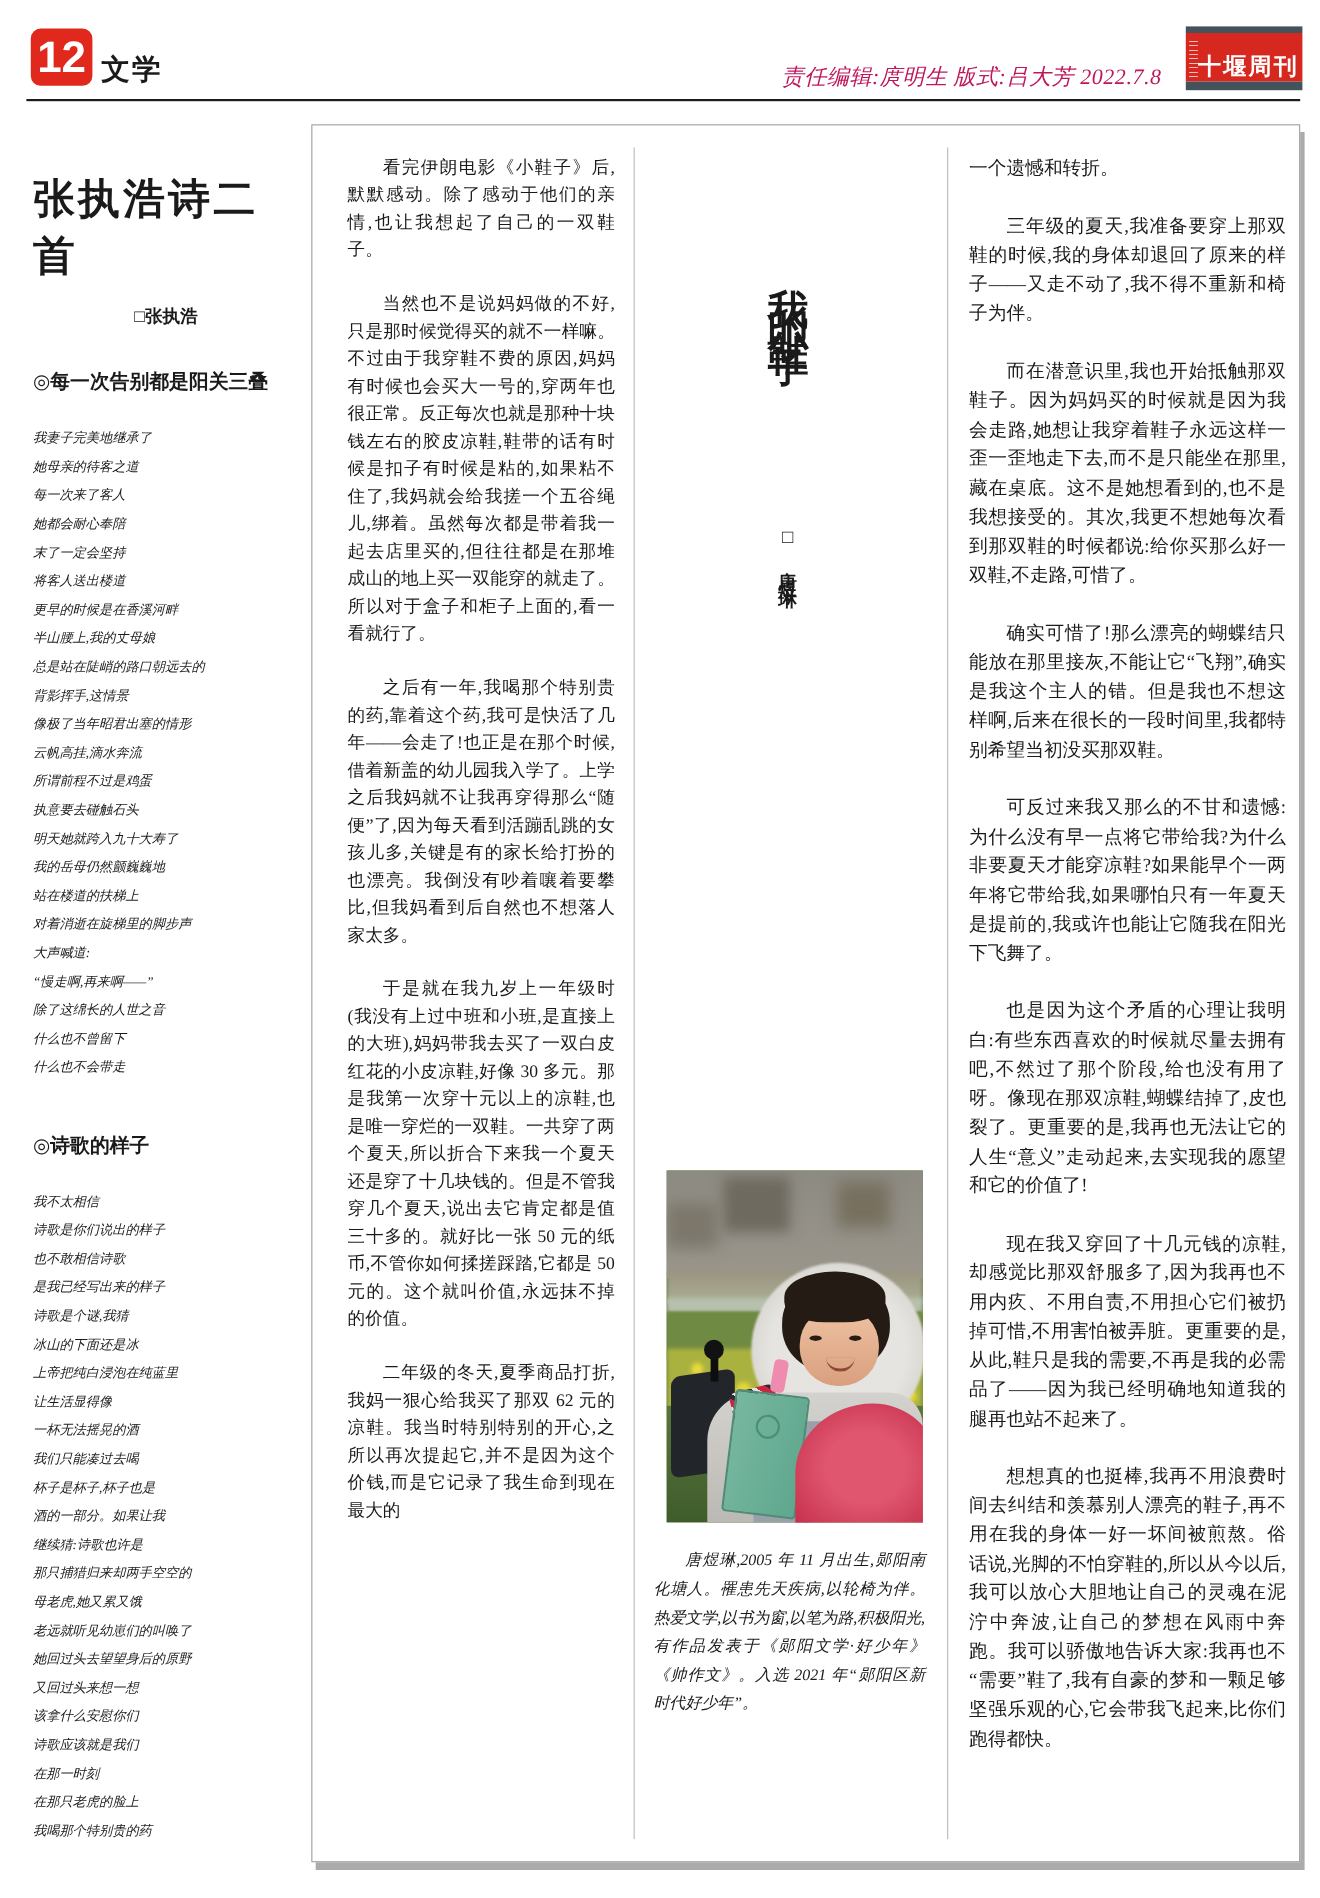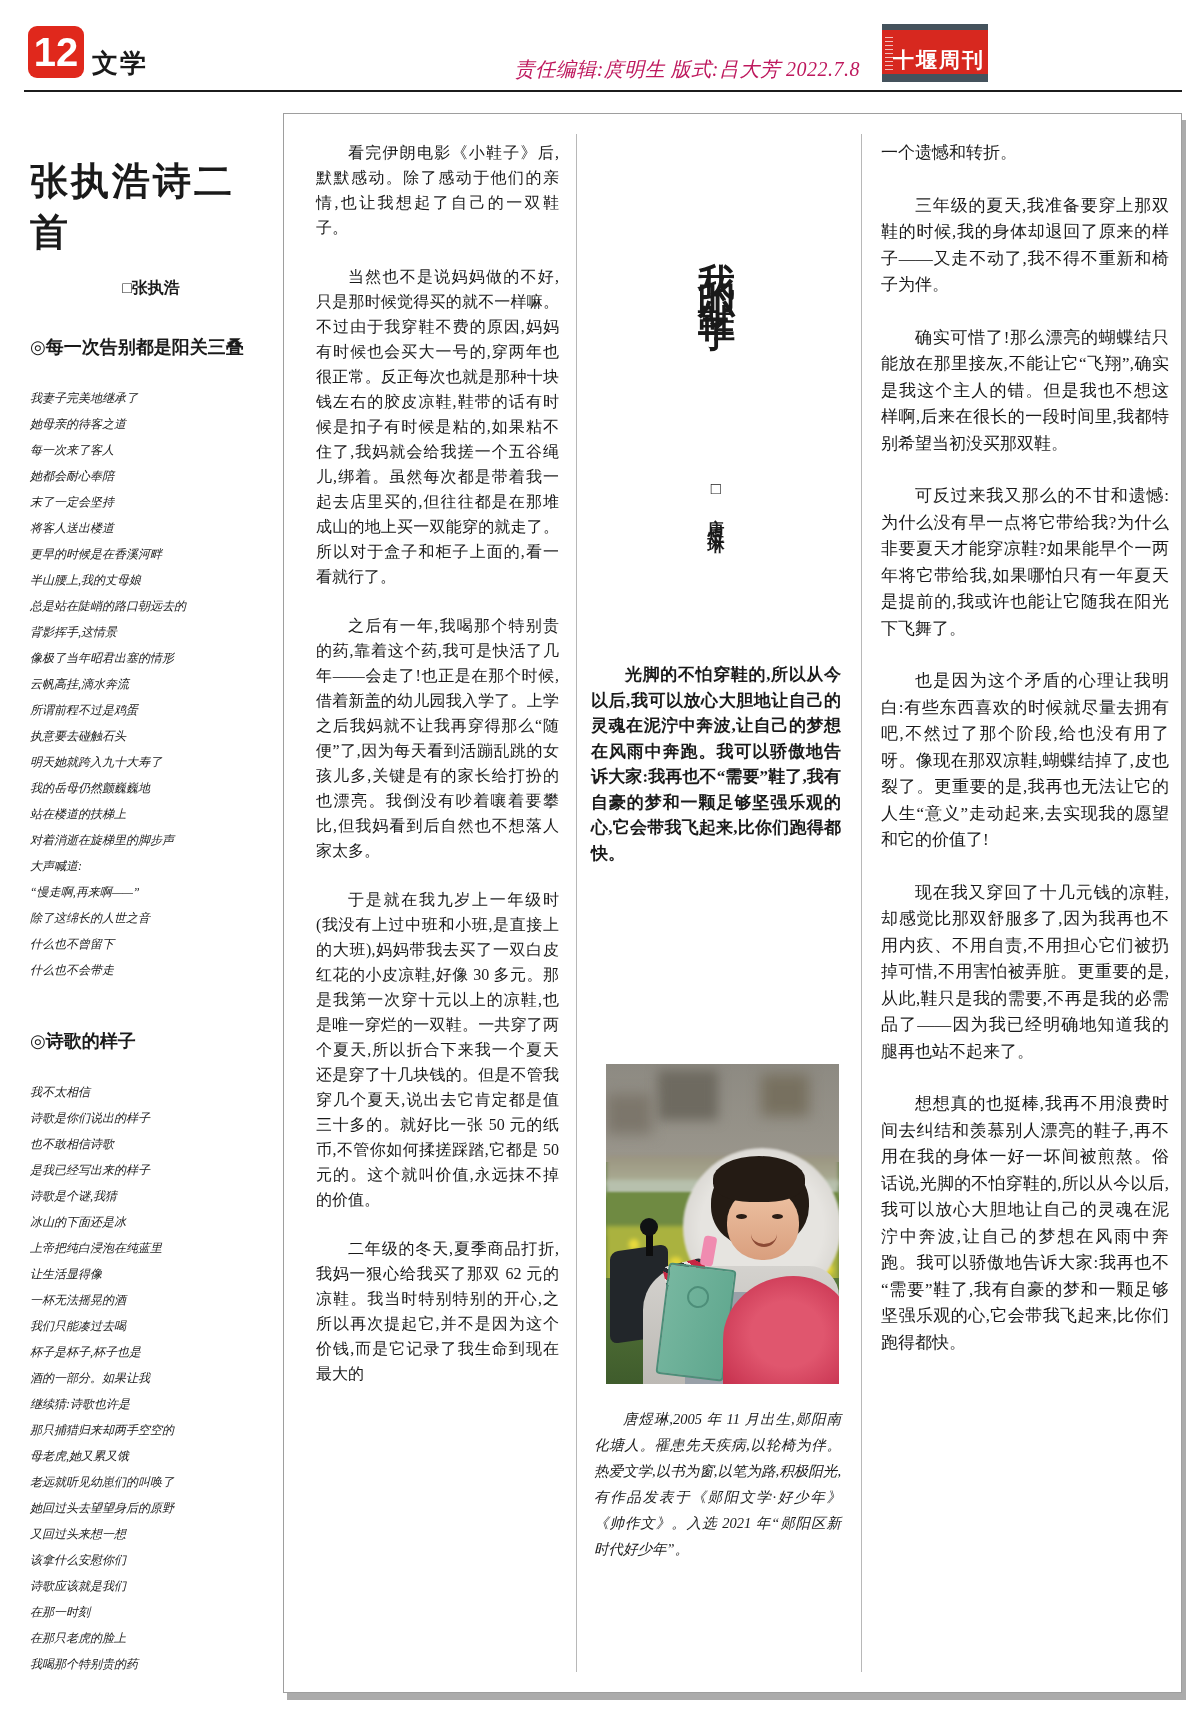--- a/index.html
+++ b/index.html
@@ -5,21 +5,21 @@
   :root{
     --serif:"Liberation Serif","DejaVu Serif",serif;
     --sans:"Liberation Sans","DejaVu Sans",sans-serif;
   }
   *{margin:0;padding:0;box-sizing:border-box;}
   html,body{width:1200px;}
   body{position:relative;width:1200px;height:1725px;background:#ffffff;color:#1a1a1a;
        font-family:var(--serif);overflow:hidden;}
 
   
-  .header{position:absolute;top:24px;left:28px;width:960px;height:64px;}
+  .header{position:absolute;top:24px;left:28px;width:1156px;height:64px;}
   .page-num{position:absolute;left:0;top:2px;width:56px;height:52px;background:#e0281c;
             border-radius:9px;color:#fff;font-family:var(--sans);font-weight:bold;
             font-size:40px;display:flex;align-items:center;justify-content:center;}
   .section-label{position:absolute;left:64px;top:22px;font-family:var(--sans);
                  font-weight:bold;font-size:26px;letter-spacing:2px;}
   .editor-line{position:absolute;right:128px;top:32px;font-style:italic;font-size:20px;
                color:#be185d;letter-spacing:.5px;}
   .masthead{position:absolute;right:0;top:0;width:106px;height:58px;display:flex;
             flex-direction:column;}
   .masthead .strip{height:6px;background:#44525c;}
@@ -207,21 +207,20 @@
       <div class="para">看完伊朗电影《小鞋子》后,默默感动。除了感动于他们的亲情,也让我想起了自己的一双鞋子。</div>
       <div class="para">当然也不是说妈妈做的不好,只是那时候觉得买的就不一样嘛。不过由于我穿鞋不费的原因,妈妈有时候也会买大一号的,穿两年也很正常。反正每次也就是那种十块钱左右的胶皮凉鞋,鞋带的话有时候是扣子有时候是粘的,如果粘不住了,我妈就会给我搓一个五谷绳儿,绑着。虽然每次都是带着我一起去店里买的,但往往都是在那堆成山的地上买一双能穿的就走了。所以对于盒子和柜子上面的,看一看就行了。</div>
       <div class="para">之后有一年,我喝那个特别贵的药,靠着这个药,我可是快活了几年——会走了!也正是在那个时候,借着新盖的幼儿园我入学了。上学之后我妈就不让我再穿得那么“随便”了,因为每天看到活蹦乱跳的女孩儿多,关键是有的家长给打扮的也漂亮。我倒没有吵着嚷着要攀比,但我妈看到后自然也不想落人家太多。</div>
       <div class="para">于是就在我九岁上一年级时(我没有上过中班和小班,是直接上的大班),妈妈带我去买了一双白皮红花的小皮凉鞋,好像 30 多元。那是我第一次穿十元以上的凉鞋,也是唯一穿烂的一双鞋。一共穿了两个夏天,所以折合下来我一个夏天还是穿了十几块钱的。但是不管我穿几个夏天,说出去它肯定都是值三十多的。就好比一张 50 元的纸币,不管你如何揉搓踩踏,它都是 50 元的。这个就叫价值,永远抹不掉的价值。</div>
       <div class="para">二年级的冬天,夏季商品打折,我妈一狠心给我买了那双 62 元的凉鞋。我当时特别特别的开心,之所以再次提起它,并不是因为这个价钱,而是它记录了我生命到现在最大的</div>
     </div>
 
   <div class="mid">
     <div class="essay-title">我的小鞋子</div>
     <div class="essay-author">□唐煜琳</div>
-    <div class="essay-intro">光脚的不怕穿鞋的,所以从今以后,我可以放心大胆地让自己的灵魂在泥泞中奔波,让自己的梦想在风雨中奔跑。我可以骄傲地告诉大家:我再也不“需要”鞋了,我有自豪的梦和一颗足够坚强乐观的心,它会带我飞起来,比你们跑得都快。</div>
 
     <div class="photo">
       <div class="ph-sky"></div>
       <div class="ph-bldg1"></div>
       <div class="ph-bldg2"></div>
       <div class="ph-bldg3"></div>
       <div class="ph-bank"></div>
       <div class="ph-water"></div>
       <div class="ph-grass1"></div>
       <div class="ph-flowers"></div>
@@ -244,19 +243,20 @@
       <div class="ph-book"></div>
       <div class="ph-blanket"></div>
     </div>
 
     <div class="photo-caption">唐煜琳,2005 年 11 月出生,郧阳南化塘人。罹患先天疾病,以轮椅为伴。热爱文学,以书为窗,以笔为路,积极阳光,有作品发表于《郧阳文学·好少年》《帅作文》。入选 2021 年“郧阳区新时代好少年”。</div>
   </div>
 
   <div class="col2">
       <div class="para">一个遗憾和转折。</div>
       <div class="para">三年级的夏天,我准备要穿上那双鞋的时候,我的身体却退回了原来的样子——又走不动了,我不得不重新和椅子为伴。</div>
+      <div class="para">而在潜意识里,我也开始抵触那双鞋子。因为妈妈买的时候就是因为我会走路,她想让我穿着鞋子永远这样一歪一歪地走下去,而不是只能坐在那里,藏在桌底。这不是她想看到的,也不是我想接受的。其次,我更不想她每次看到那双鞋的时候都说:给你买那么好一双鞋,不走路,可惜了。</div>
       <div class="para">确实可惜了!那么漂亮的蝴蝶结只能放在那里接灰,不能让它“飞翔”,确实是我这个主人的错。但是我也不想这样啊,后来在很长的一段时间里,我都特别希望当初没买那双鞋。</div>
       <div class="para">可反过来我又那么的不甘和遗憾:为什么没有早一点将它带给我?为什么非要夏天才能穿凉鞋?如果能早个一两年将它带给我,如果哪怕只有一年夏天是提前的,我或许也能让它随我在阳光下飞舞了。</div>
       <div class="para">也是因为这个矛盾的心理让我明白:有些东西喜欢的时候就尽量去拥有吧,不然过了那个阶段,给也没有用了呀。像现在那双凉鞋,蝴蝶结掉了,皮也裂了。更重要的是,我再也无法让它的人生“意义”走动起来,去实现我的愿望和它的价值了!</div>
       <div class="para">现在我又穿回了十几元钱的凉鞋,却感觉比那双舒服多了,因为我再也不用内疚、不用自责,不用担心它们被扔掉可惜,不用害怕被弄脏。更重要的是,从此,鞋只是我的需要,不再是我的必需品了——因为我已经明确地知道我的腿再也站不起来了。</div>
       <div class="para">想想真的也挺棒,我再不用浪费时间去纠结和羡慕别人漂亮的鞋子,再不用在我的身体一好一坏间被煎熬。俗话说,光脚的不怕穿鞋的,所以从今以后,我可以放心大胆地让自己的灵魂在泥泞中奔波,让自己的梦想在风雨中奔跑。我可以骄傲地告诉大家:我再也不“需要”鞋了,我有自豪的梦和一颗足够坚强乐观的心,它会带我飞起来,比你们跑得都快。</div>
     </div>
 </div>
 
 </body></html>

